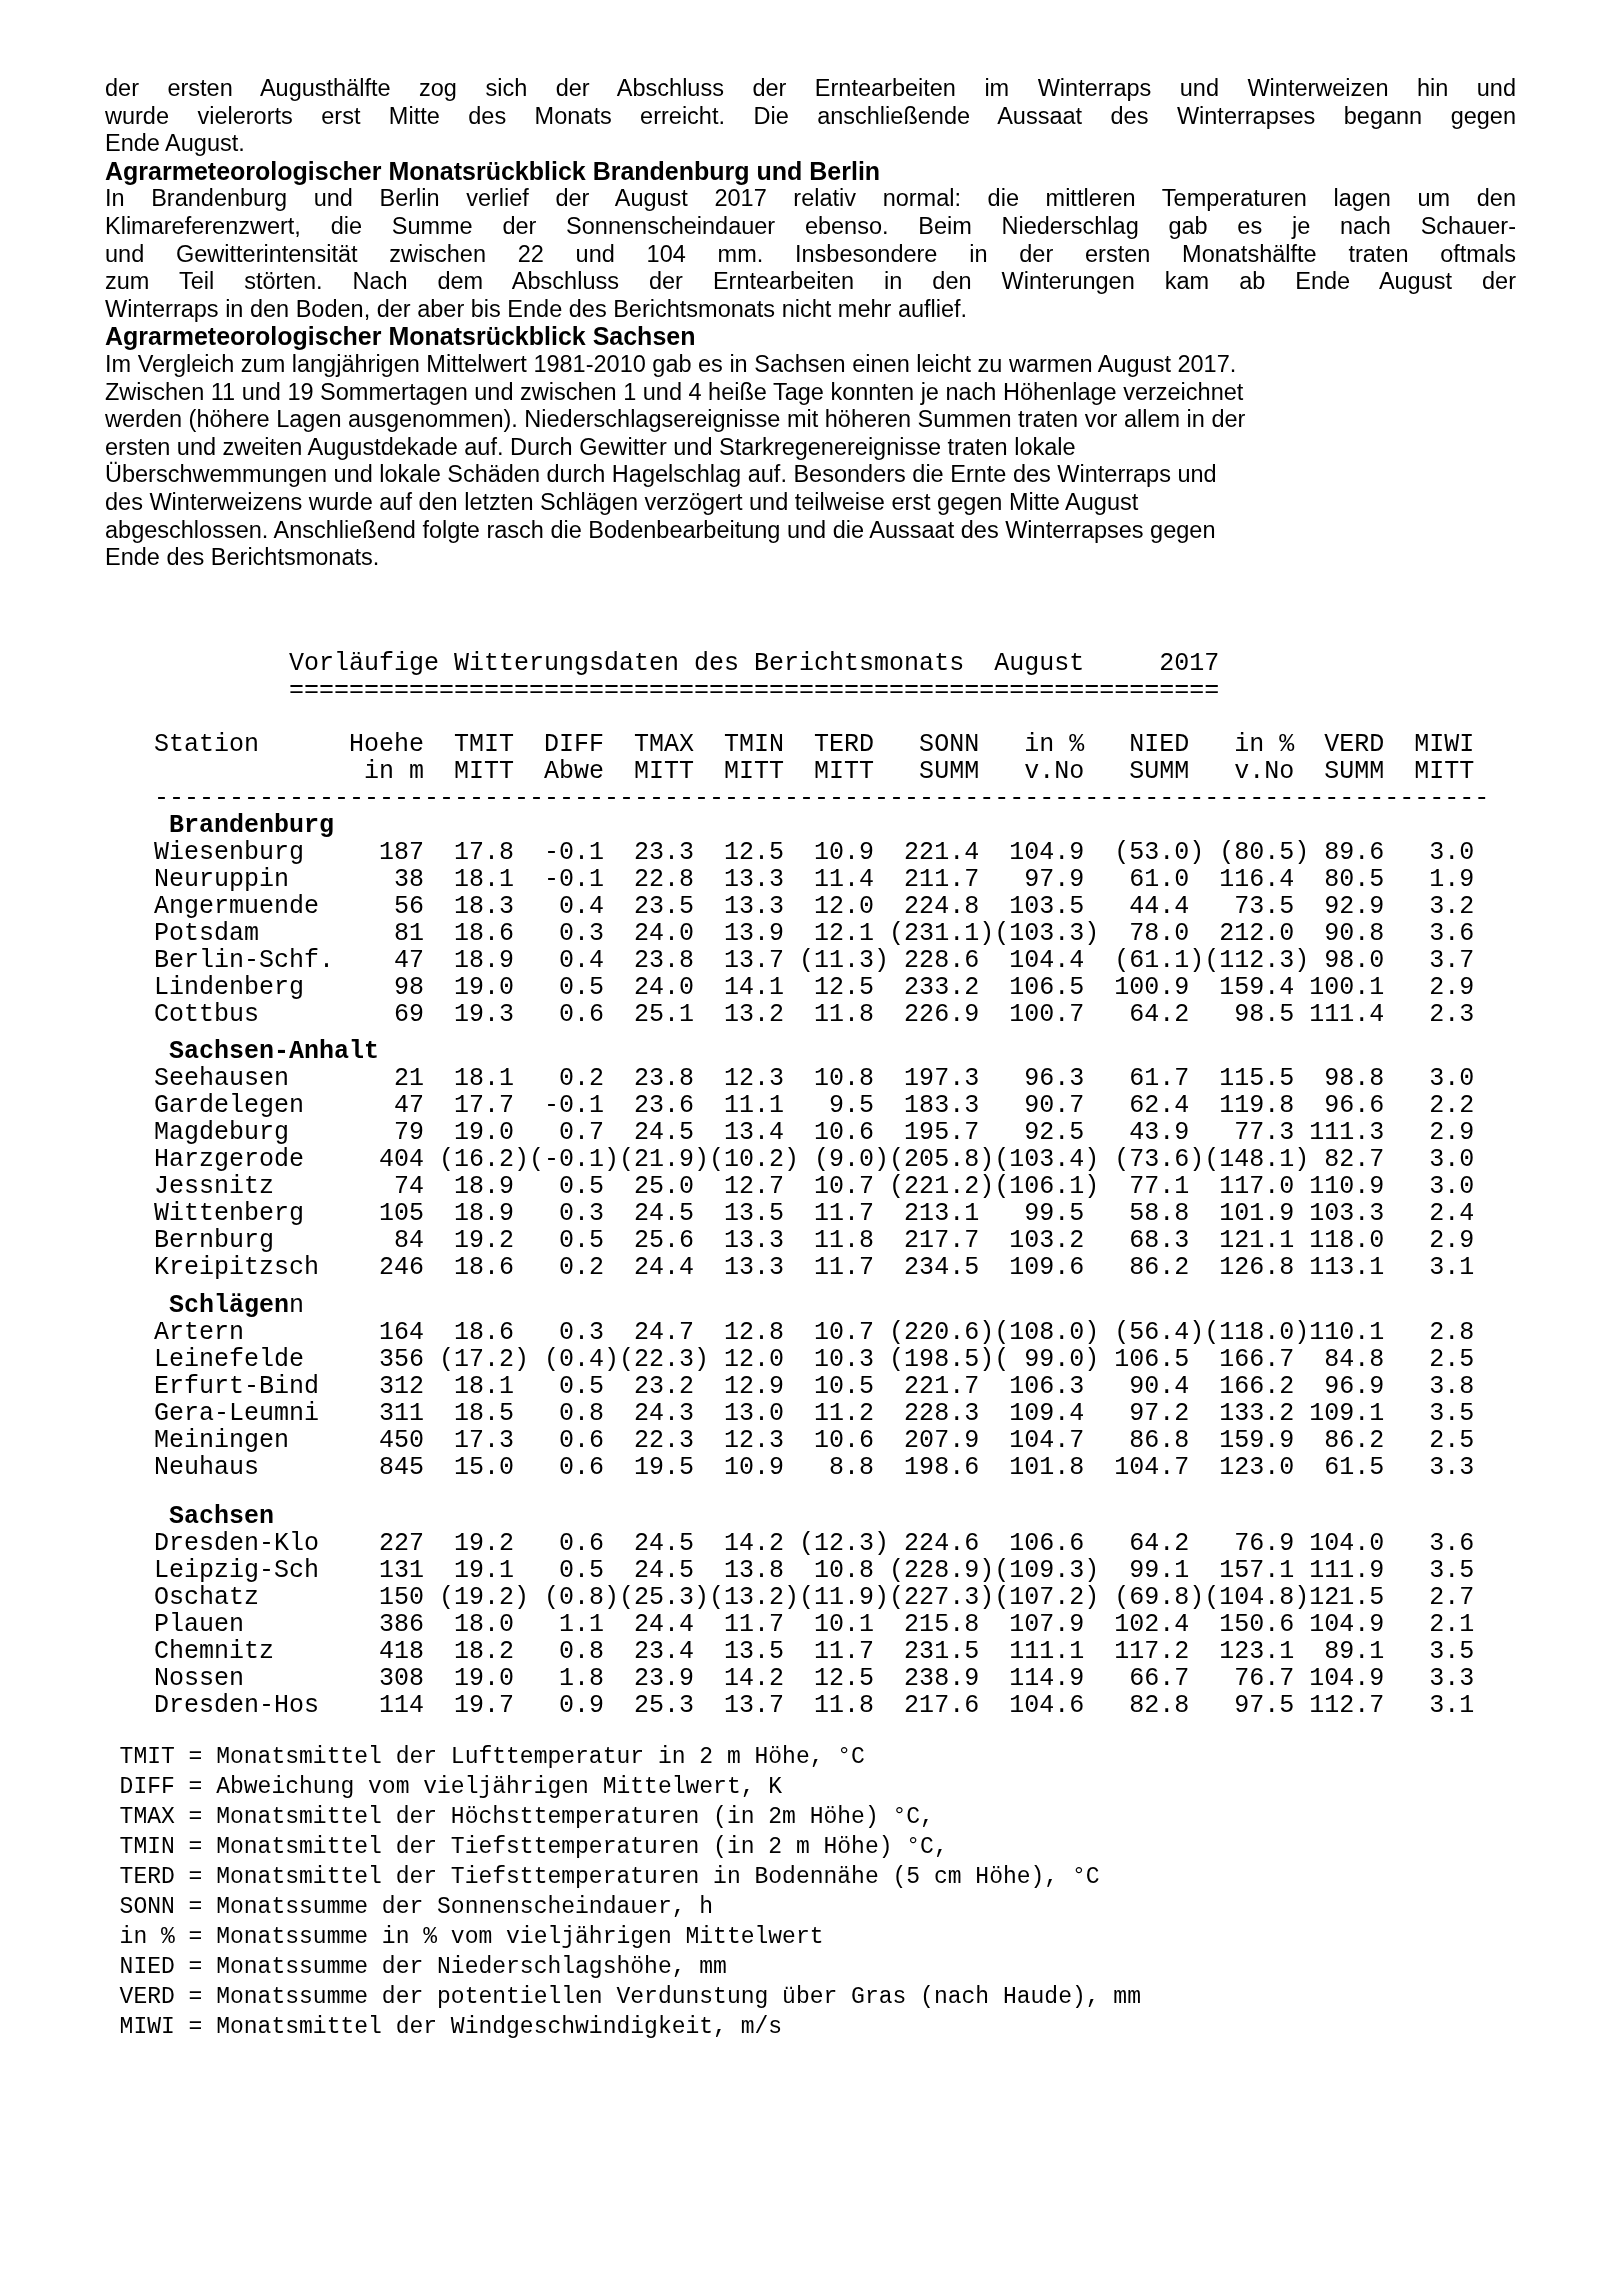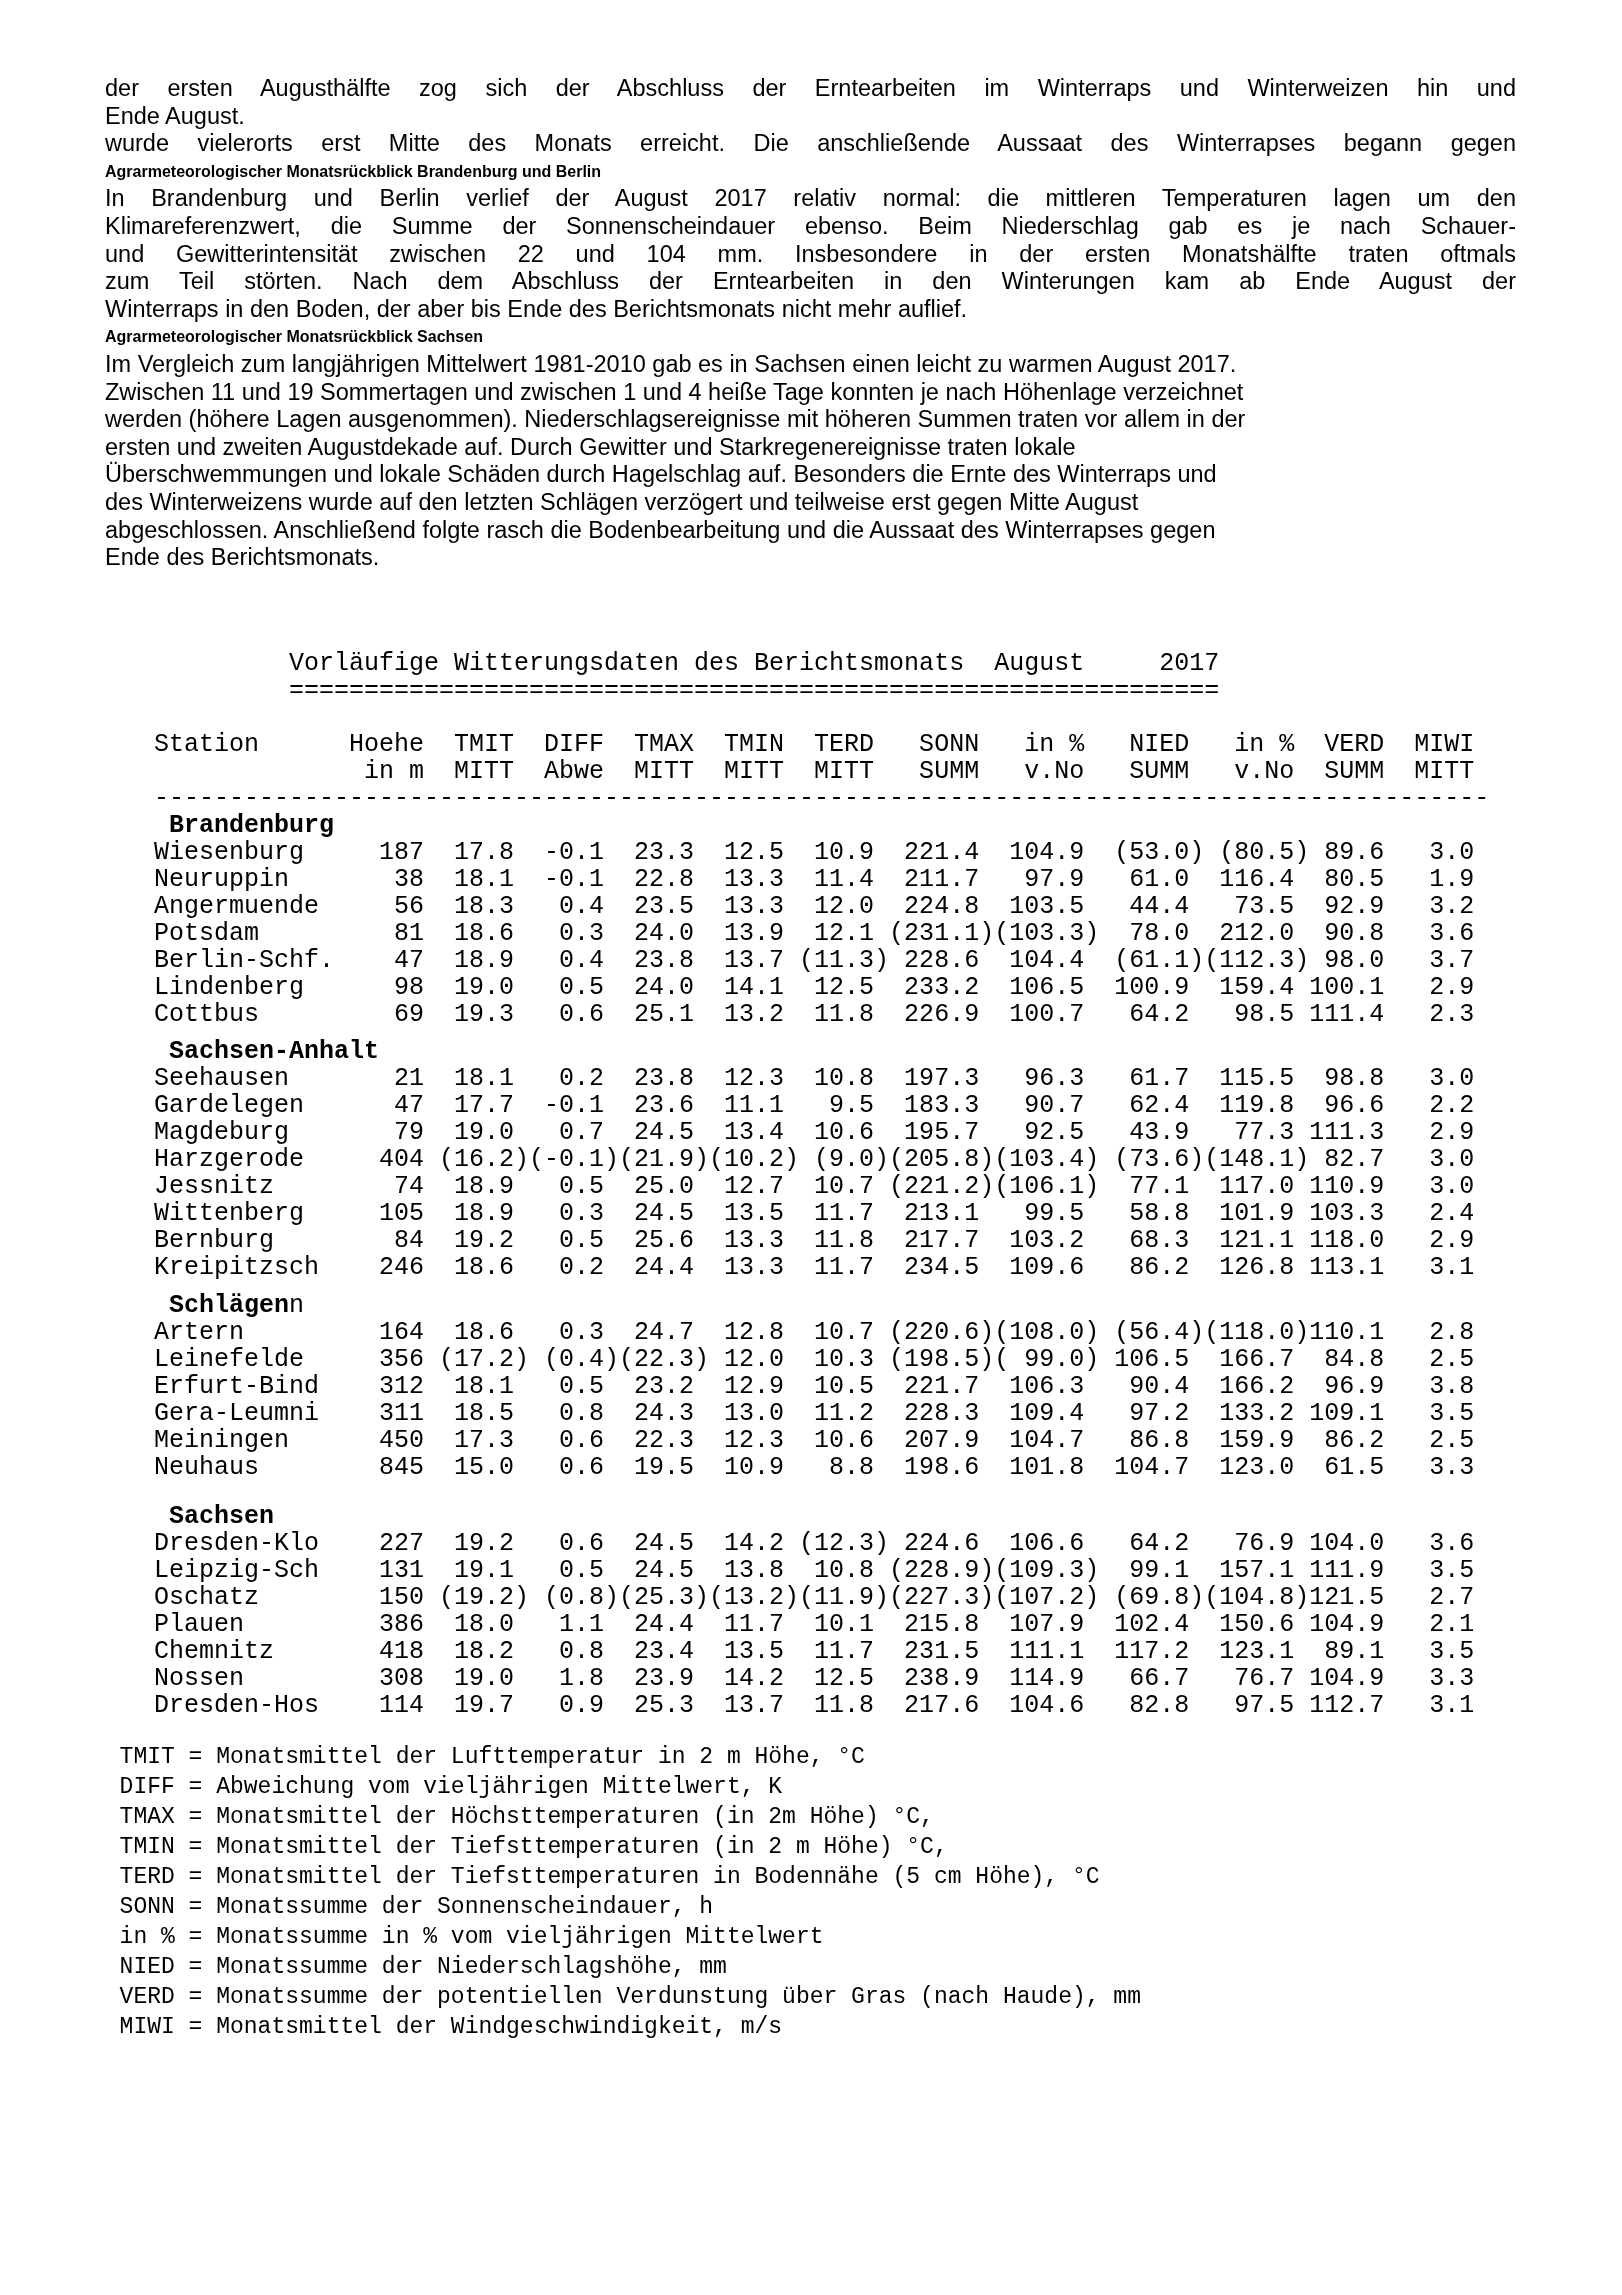--- a/index.html
+++ b/index.html
@@ -1,38 +1,38 @@
 <!DOCTYPE html>
 <html style="font-size:13px"><head>
 <meta charset="utf-8">
 <style>
   html,body{margin:0;padding:0;background:#ffffff;}
   body{width:1622px;height:2295px;overflow:hidden;color:#000;}
   .content{padding:75px 94px 0 105px;}
   .para{font-family:"Liberation Sans",sans-serif;font-size:23.5px;line-height:27.6px;width:1411px;color:#000;}
   .para .ln{white-space:normal;}
   .para .jl{text-align:justify;text-align-last:justify;}
-  .heading{font-family:"Liberation Sans",sans-serif;font-size:16px;line-height:27.6px;font-weight:bold;}
+  .heading{font-family:"Liberation Sans",sans-serif;font-size:25px;line-height:27.6px;font-weight:bold;}
   .tablewrap{margin-top:78px;margin-left:49px;font-family:"Liberation Mono","DejaVu Sans Mono",monospace;font-size:25px;line-height:27px;}
   .tl{white-space:pre;height:27px;}
   .tl b{font-weight:bold;}
   .gap{height:10.5px;}
   .gap2{height:22px;}
   .footnotes{margin-top:23px;margin-left:14.6px;font-family:"Liberation Mono","DejaVu Sans Mono",monospace;font-size:23px;line-height:30px;}
   .fn{white-space:pre;height:30px;}
 </style>
 </head>
 <body>
 
 <div class="content">
 
   <div class="para">
       <div class="ln jl">der ersten Augusthälfte zog sich der Abschluss der Erntearbeiten im Winterraps und Winterweizen hin und</div>
+      <div class="ln jl">wurde vielerorts erst Mitte des Monats erreicht. Die anschließende Aussaat des Winterrapses begann gegen</div>
       <div class="ln">Ende August.</div>
-      <div class="ln jl">wurde vielerorts erst Mitte des Monats erreicht. Die anschließende Aussaat des Winterrapses begann gegen</div>
     </div>
 
   <div class="heading">Agrarmeteorologischer Monatsrückblick Brandenburg und Berlin</div>
 
   <div class="para">
       <div class="ln jl">In Brandenburg und Berlin verlief der August 2017 relativ normal: die mittleren Temperaturen lagen um den</div>
       <div class="ln jl">Klimareferenzwert, die Summe der Sonnenscheindauer ebenso. Beim Niederschlag gab es je nach Schauer-</div>
       <div class="ln jl">und Gewitterintensität zwischen 22 und 104 mm. Insbesondere in der ersten Monatshälfte traten oftmals</div>
       <div class="ln jl">zum Teil störten. Nach dem Abschluss der Erntearbeiten in den Winterungen kam ab Ende August der</div>
       <div class="ln">Winterraps in den Boden, der aber bis Ende des Berichtsmonats nicht mehr auflief.</div>

